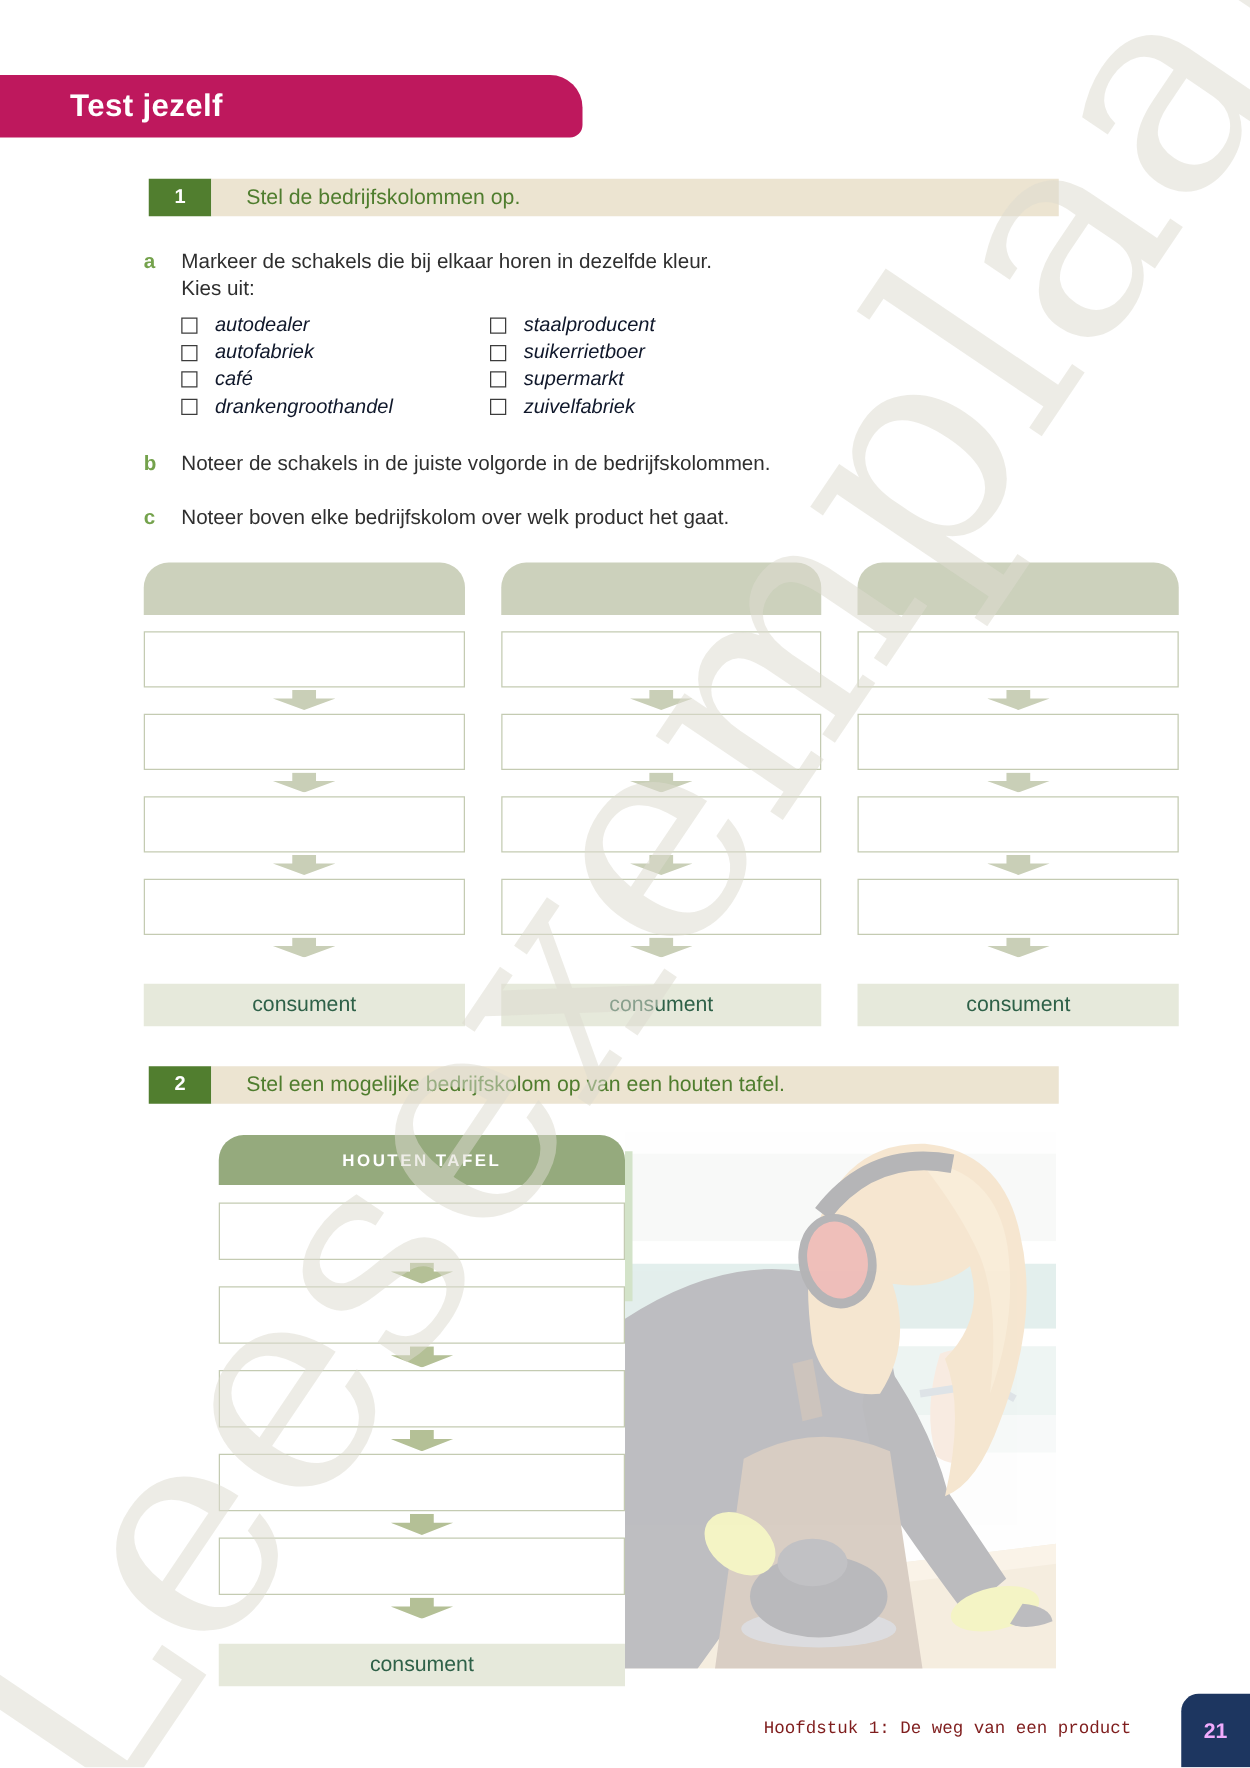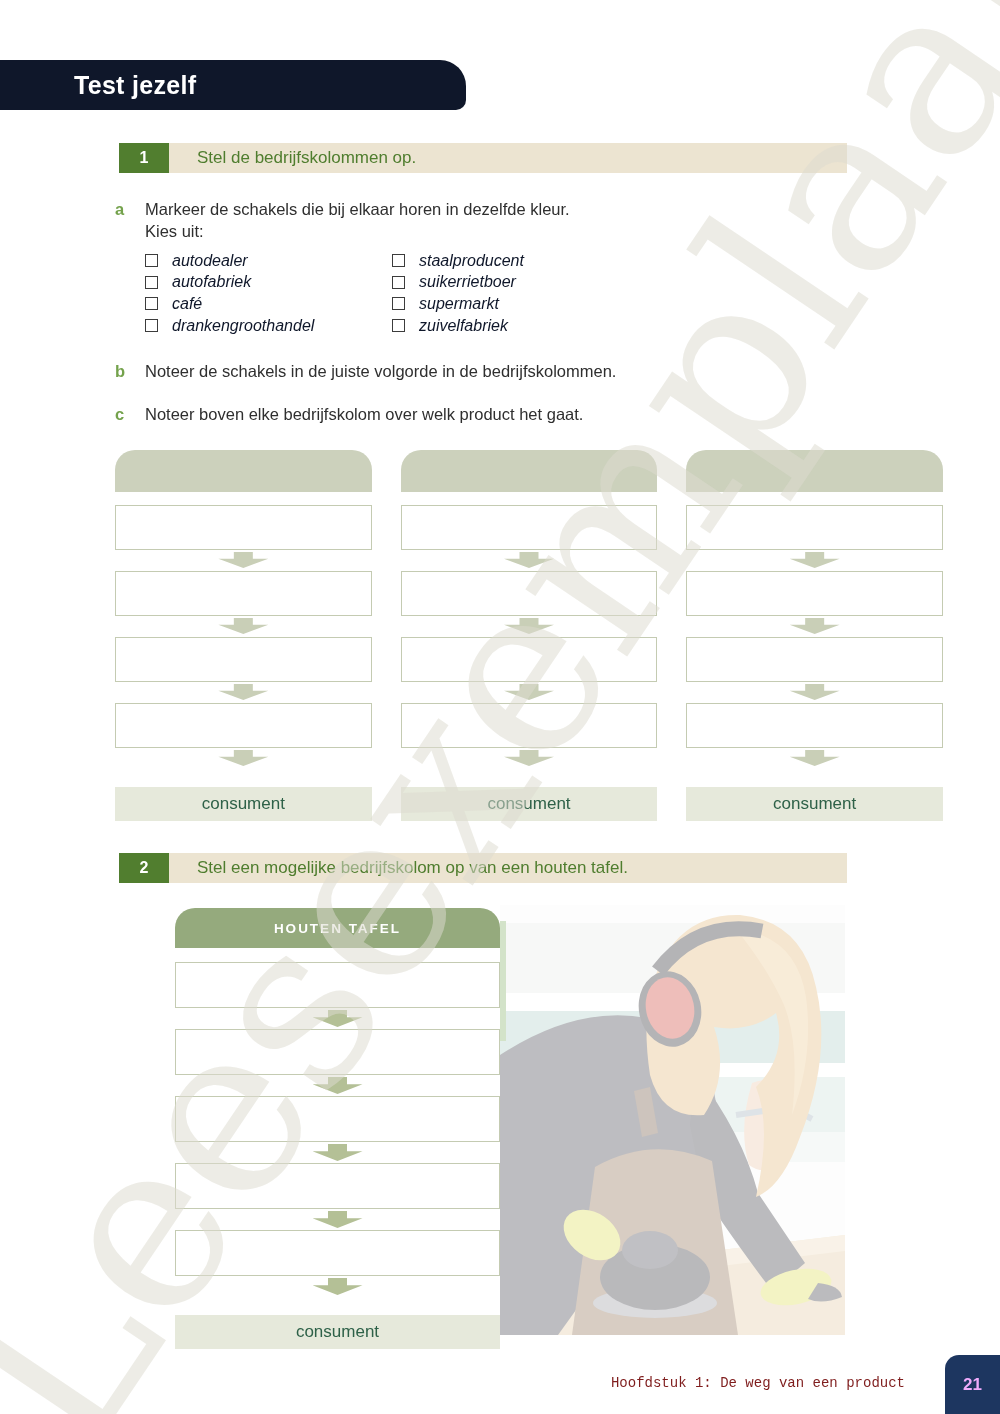--- a/index.html
+++ b/index.html
@@ -5,22 +5,22 @@
   * { margin:0; padding:0; box-sizing:border-box; }
   html,body { background:#ffffff; }
   .page {
     position:relative; width:1000px; height:1414px; background:#ffffff;
     overflow:hidden; font-family:"Liberation Sans", sans-serif; color:#2f2f2f;
   }
 
   
   .banner {
     position:absolute; top:60px; left:0; width:466px; height:50px;
-    background:#0f172a; border-radius:0 26px 10px 0;
-    display:flex; align-items:center; padding-left:74px;
+    background:#be185d; border-radius:0 26px 10px 0;
+    display:flex; align-items:center; padding-left:56px;
   }
   .banner-title { color:#ffffff; font-size:25px; font-weight:bold; letter-spacing:.3px; }
 
   
   .ex-bar { position:absolute; left:119px; width:728px; height:30px; display:flex; }
   .ex-bar.ex1 { top:143px; }
   .ex-bar.ex2 { top:853px; }
   .ex-num {
     width:50px; background:#517e2f; color:#ffffff; font-weight:bold; font-size:16px;
     display:flex; align-items:center; justify-content:center; flex:none;

